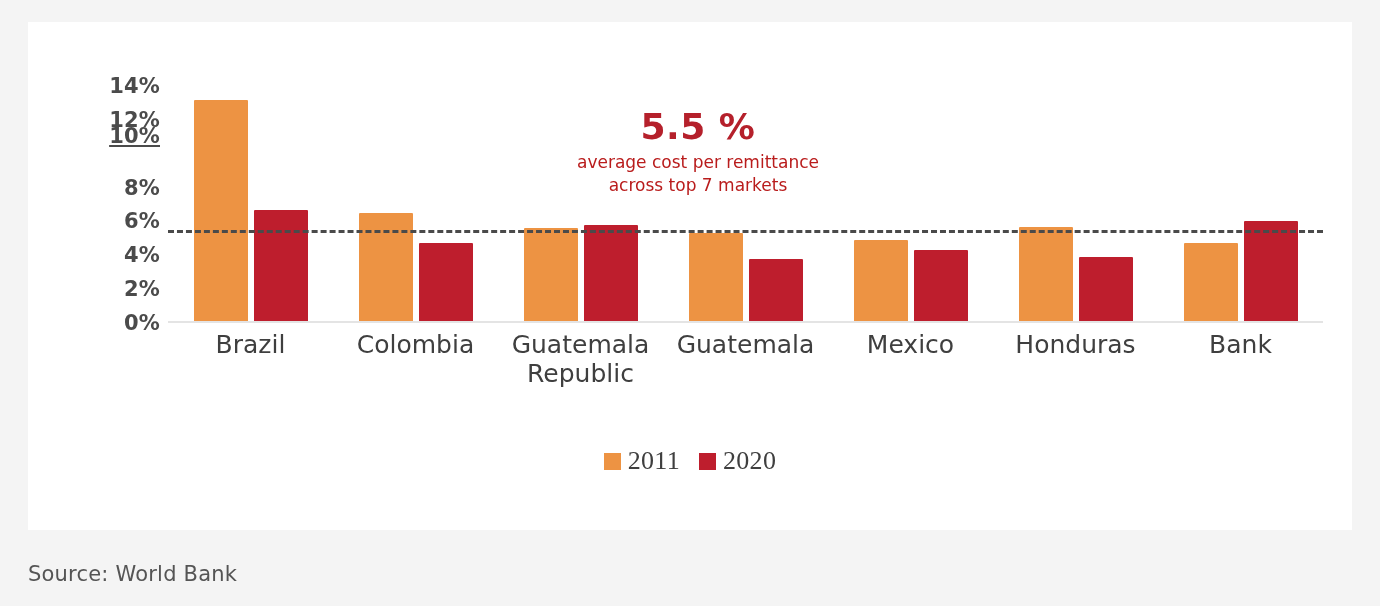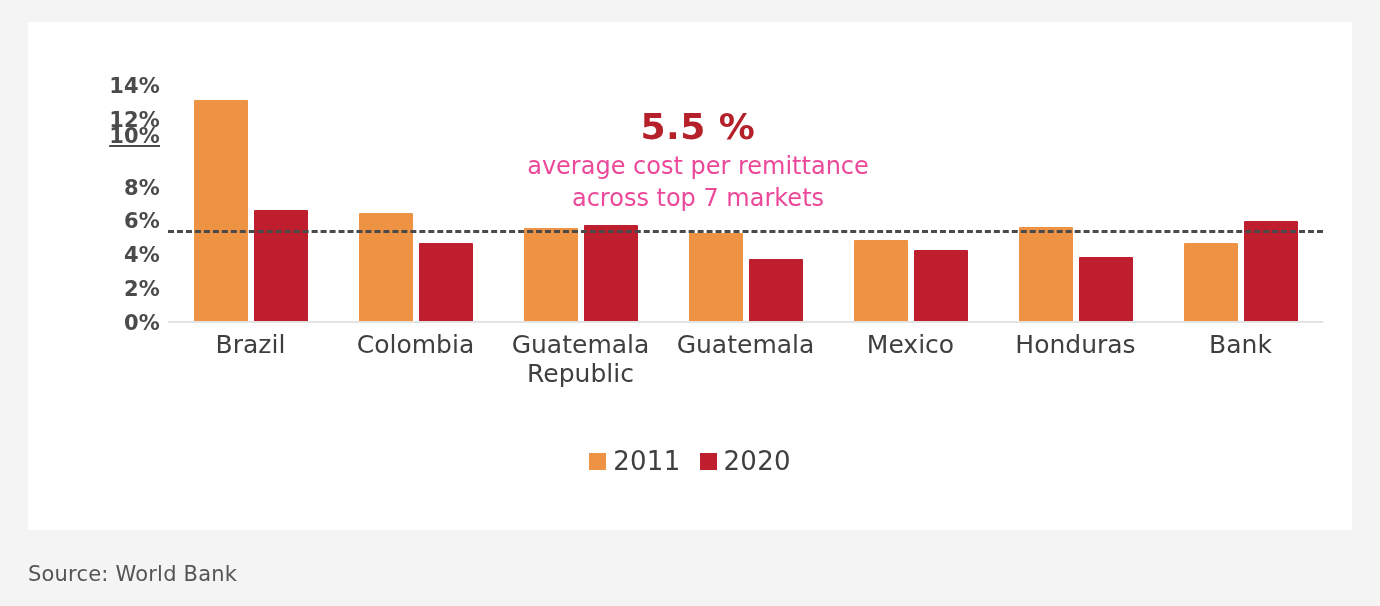--- a/index.html
+++ b/index.html
@@ -137,36 +137,37 @@
   }
   #annotation-value {
     font-size: 36px;
     font-weight: 700;
     color: #b5202b;
     letter-spacing: .5px;
     line-height: 1.12;
   }
   #annotation-desc {
     margin-top: 4px;
-    font-size: 24px;
-    color: #ec4899;
+    font-size: 17px;
+    color: #b91c1c;
     line-height: 1.33;
     text-align: center;
   }
 
   
   #legend {
     position: absolute;
     left: 0;
     top: 424px;
     width: 100%;
     display: flex;
     justify-content: center;
     align-items: center;
     gap: 19px;
+    font-family: Liberation Serif, serif;
   }
   .legend-item {
     display: flex;
     align-items: center;
     gap: 7px;
   }
   .legend-swatch {
     width: 17px;
     height: 17px;
     display: block;

